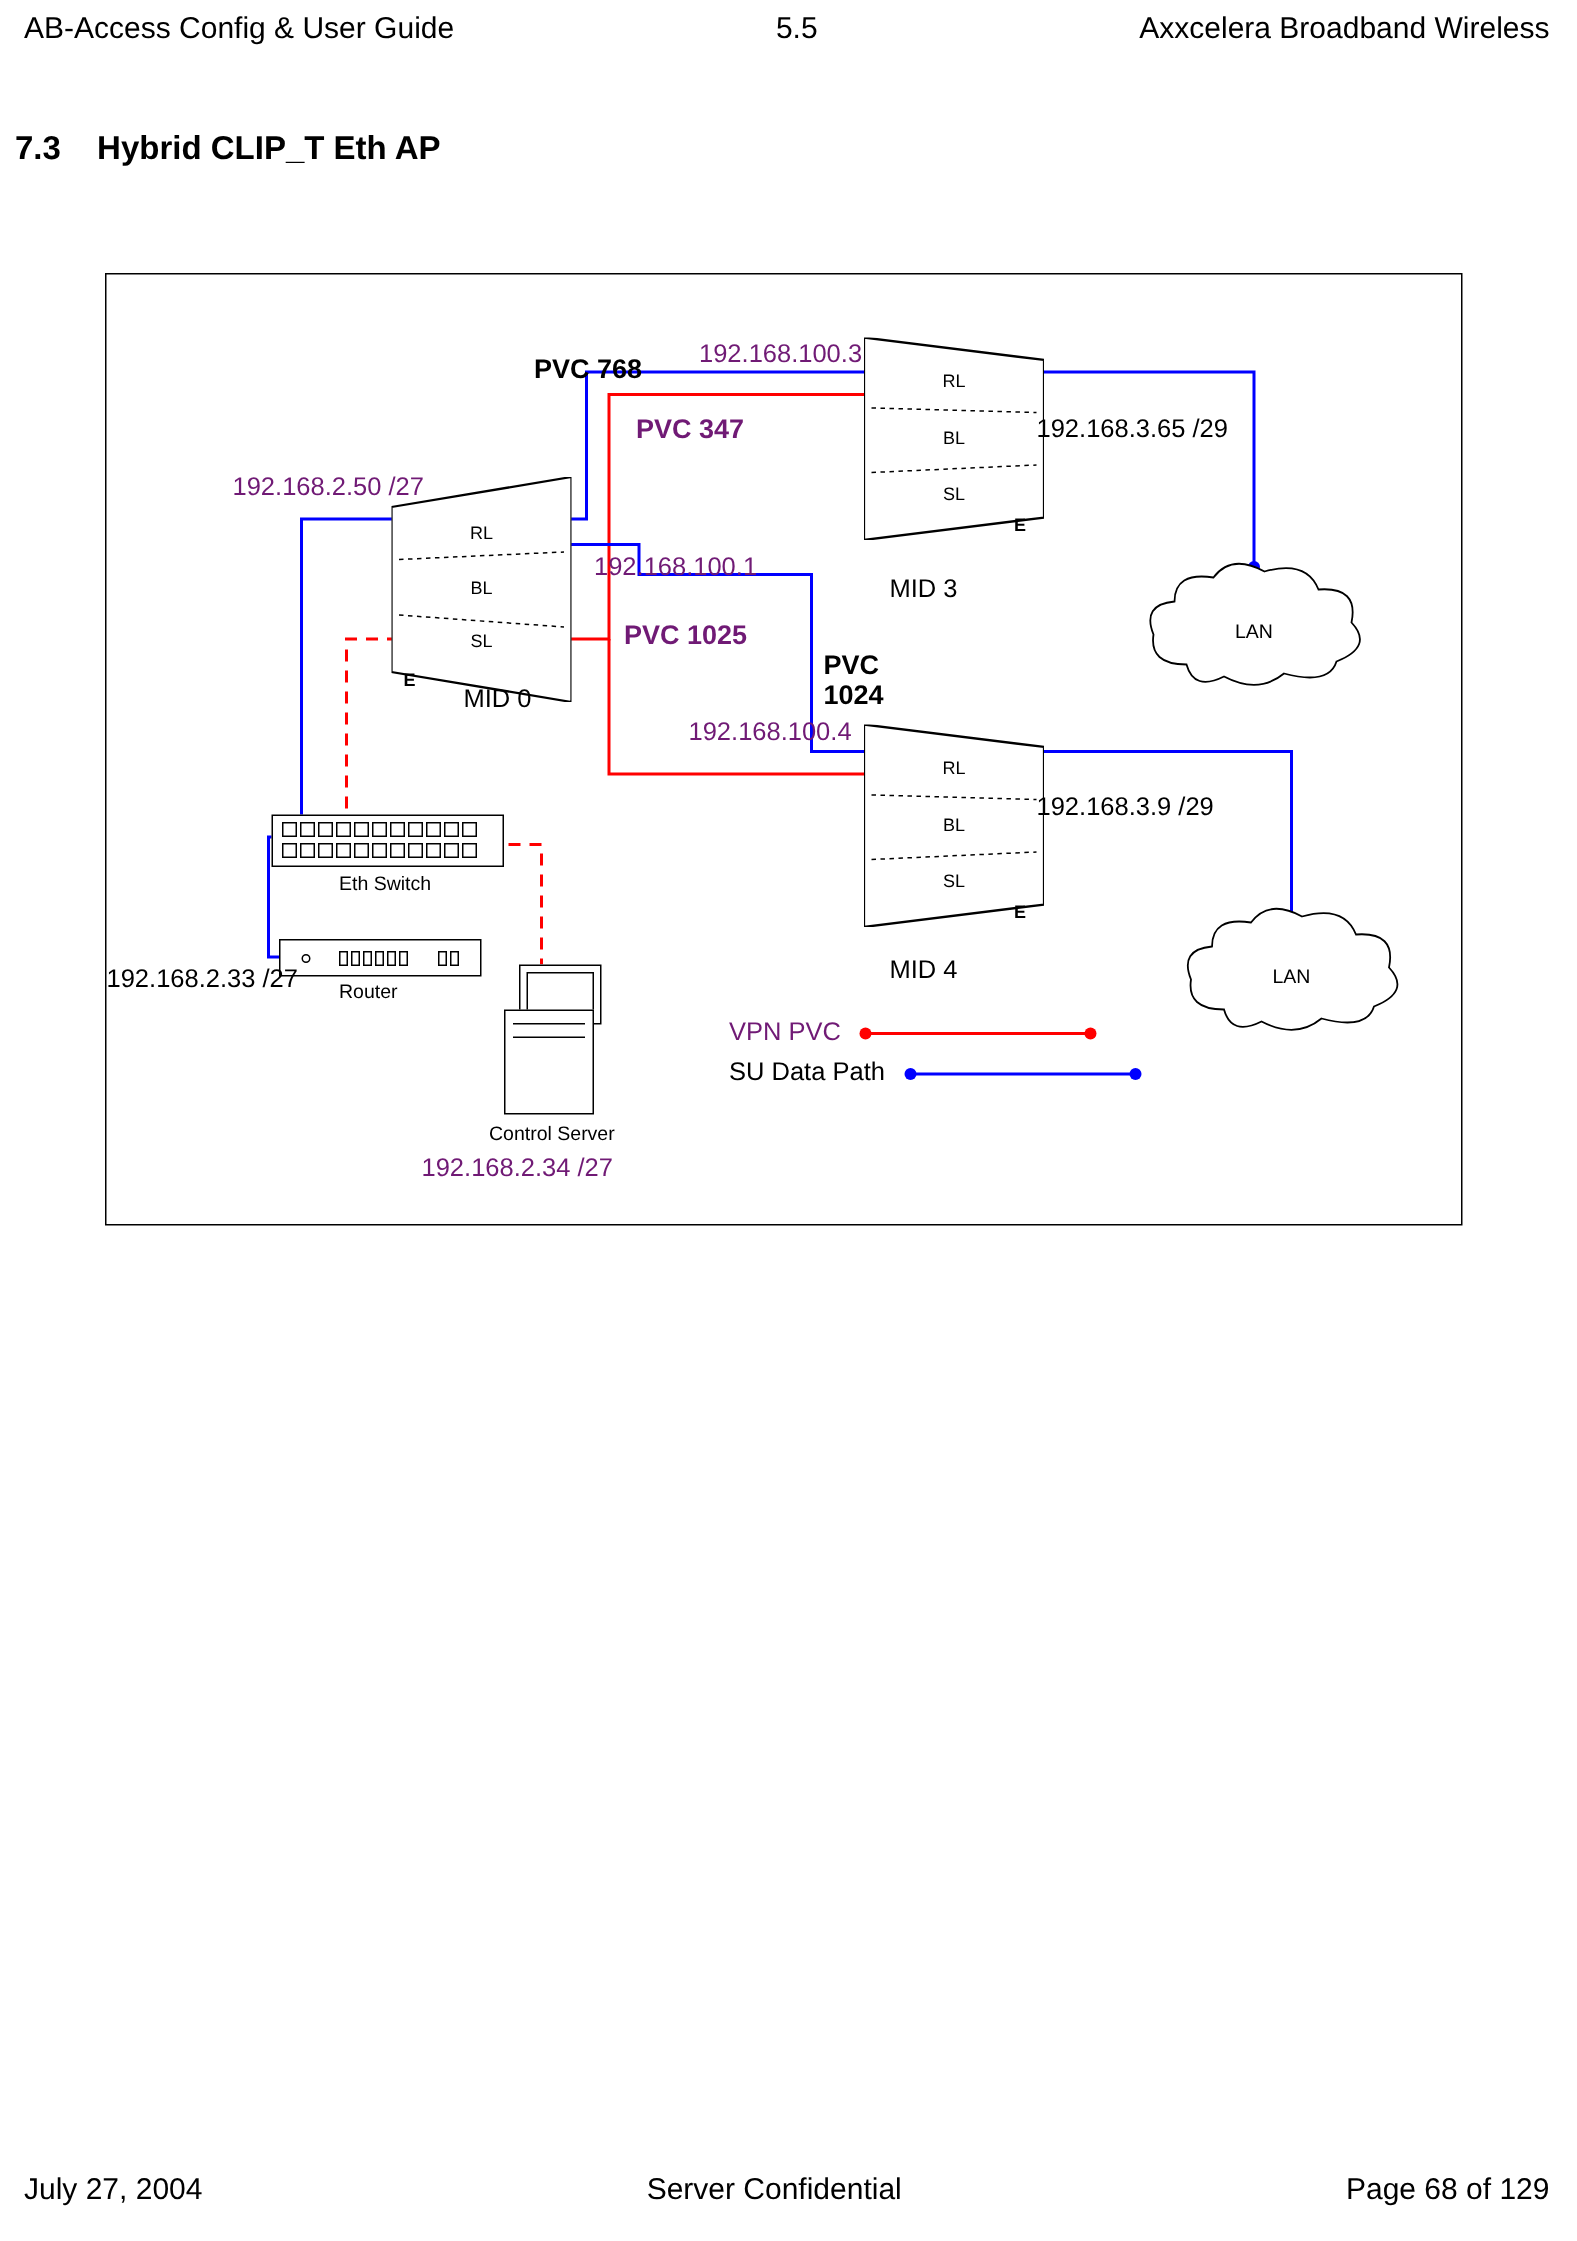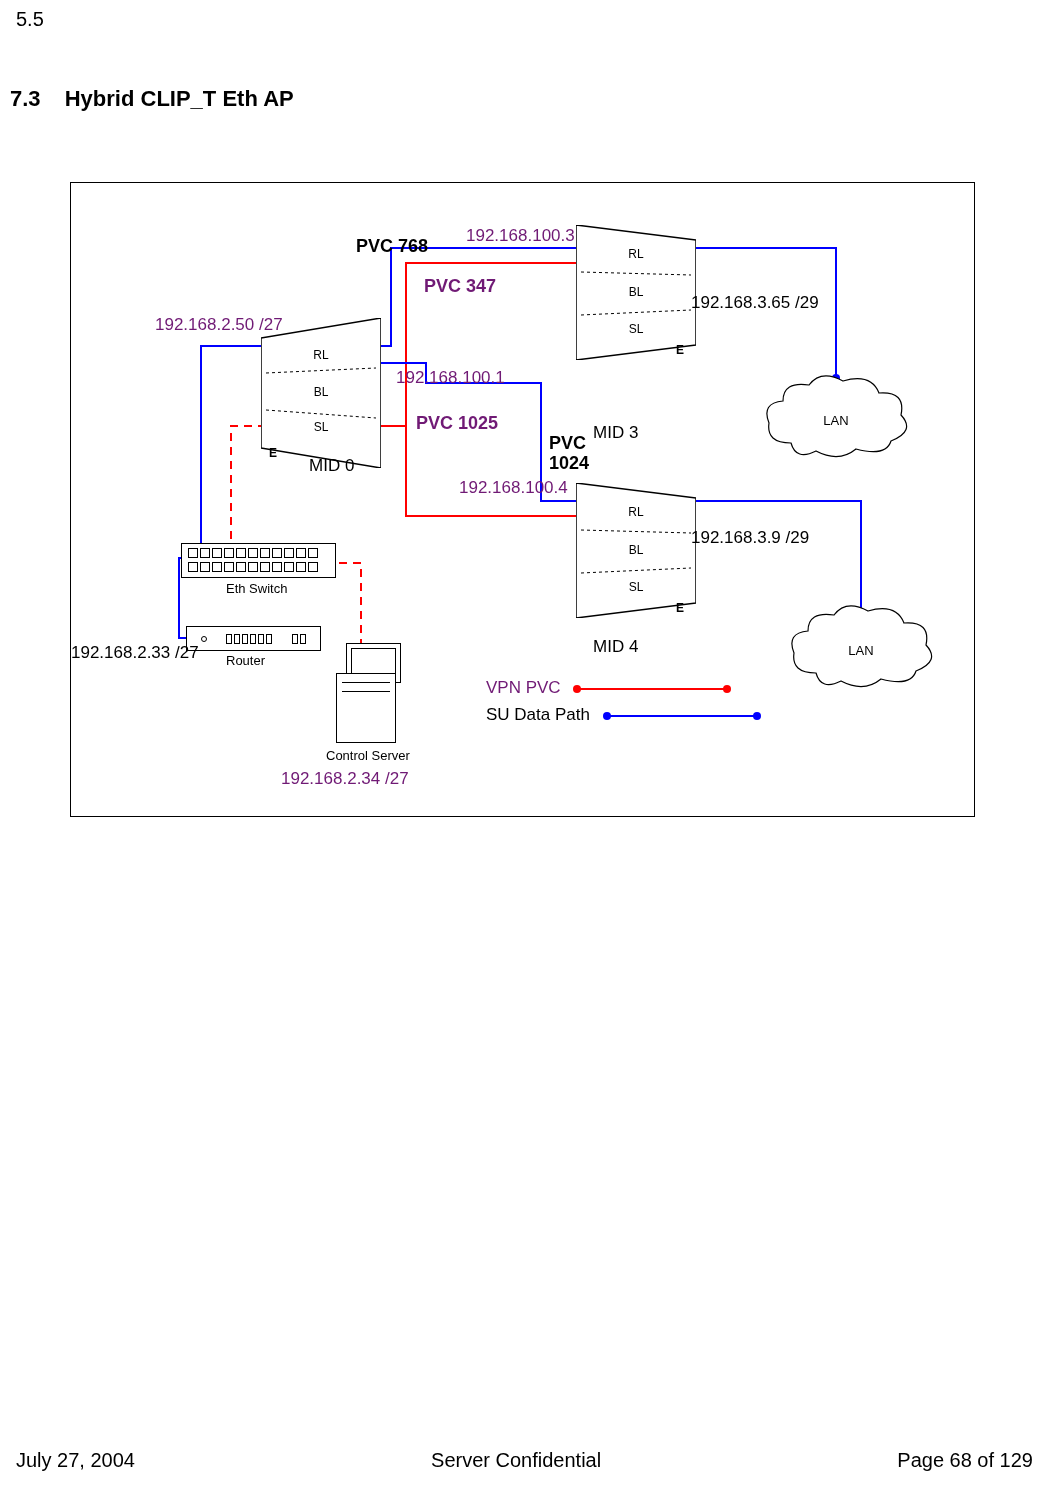--- a/index.html
+++ b/index.html
@@ -169,21 +169,23 @@
   .legend-line.red::before,.legend-line.red::after{background:#f00;}
   .legend-line.blue{background:#00f;}
   .legend-line.blue::before,.legend-line.blue::after{background:#00f;}
   .legend-line::before{left:-4px;}
   .legend-line::after{right:-4px;}
 </style>
 </head>
 <body>
 
 <div class="header">
+  <span>AB-Access Config &amp; User Guide</span>
   <span>5.5</span>
+  <span>Axxcelera Broadband Wireless</span>
 </div>
 <div class="footer">
   <span>July 27, 2004</span>
   <span>Server Confidential</span>
   <span>Page 68 of 129</span>
 </div>
 
 <div class="sec-heading">
   <span class="sec-num">7.3</span>
   <span>Hybrid CLIP_T Eth AP</span>
@@ -243,21 +245,21 @@
     <svg width="120" height="135" viewBox="0 0 120 135">
       <polygon points="0,0 120,15 120,120 0,135" fill="#fff" stroke="#000" stroke-width="1.5"></polygon>
       <line x1="5" y1="47" x2="115" y2="50" stroke="#000" stroke-dasharray="3 3"></line>
       <line x1="5" y1="90" x2="115" y2="85" stroke="#000" stroke-dasharray="3 3"></line>
     </svg>
     <div class="mod-lbl" style="top:22px;">RL</div>
     <div class="mod-lbl" style="top:60px;">BL</div>
     <div class="mod-lbl" style="top:97px;">SL</div>
     <div class="mod-e" style="top:118px;left:100px;">E</div>
   </div>
-  <div class="text f17" style="top:200px;left:522px;margin-top:40px;">MID 3</div>
+  <div class="text f17" style="top:200px;left:522px;">MID 3</div>
 
   <div class="module" style="top:300px;left:505px;">
     <svg width="120" height="135" viewBox="0 0 120 135">
       <polygon points="0,0 120,15 120,120 0,135" fill="#fff" stroke="#000" stroke-width="1.5"></polygon>
       <line x1="5" y1="47" x2="115" y2="50" stroke="#000" stroke-dasharray="3 3"></line>
       <line x1="5" y1="90" x2="115" y2="85" stroke="#000" stroke-dasharray="3 3"></line>
     </svg>
     <div class="mod-lbl" style="top:22px;">RL</div>
     <div class="mod-lbl" style="top:60px;">BL</div>
     <div class="mod-lbl" style="top:97px;">SL</div>
@@ -330,21 +332,21 @@
   <div class="cloud" style="top:420px;left:715px;">
     <svg width="150" height="90" viewBox="0 0 150 90">
       <path d="M30 70 Q5 70 8 50 Q0 30 22 28 Q22 8 48 12 Q60 -4 82 8 Q110 0 118 20 Q145 18 140 42 Q155 58 130 68 Q125 84 95 76 Q78 90 55 78 Q35 88 30 70 Z" fill="#fff" stroke="#000" stroke-width="1.2"></path>
     </svg>
     <div class="cloud-lbl">LAN</div>
   </div>
 
   <div class="text f18 bold blue" style="top:53px;left:285px;">PVC 768</div>
   <div class="text f17 red" style="top:43px;left:395px;">192.168.100.3</div>
   <div class="text f18 bold red" style="top:93px;left:353px;">PVC 347</div>
-  <div class="text f17" style="top:110px;left:620px;text-align:center;">192.168.3.65 /29</div>
+  <div class="text f17" style="top:93px;left:620px;text-align:center;">192.168.3.65 /29</div>
 
   <div class="text f17 red" style="top:132px;left:84px;">192.168.2.50 /27</div>
   <div class="text f17 red" style="top:185px;left:325px;">192.168.100.1</div>
   <div class="text f18 bold red" style="top:230px;left:345px;">PVC 1025</div>
   <div class="text f18 bold blue" style="top:250px;left:478px;text-align:center;">PVC</div>
   <div class="text f18 bold blue" style="top:270px;left:478px;">1024</div>
   <div class="text f17 red" style="top:295px;left:388px;">192.168.100.4</div>
 
   <div class="text f17" style="top:345px;left:620px;">192.168.3.9 /29</div>
 

